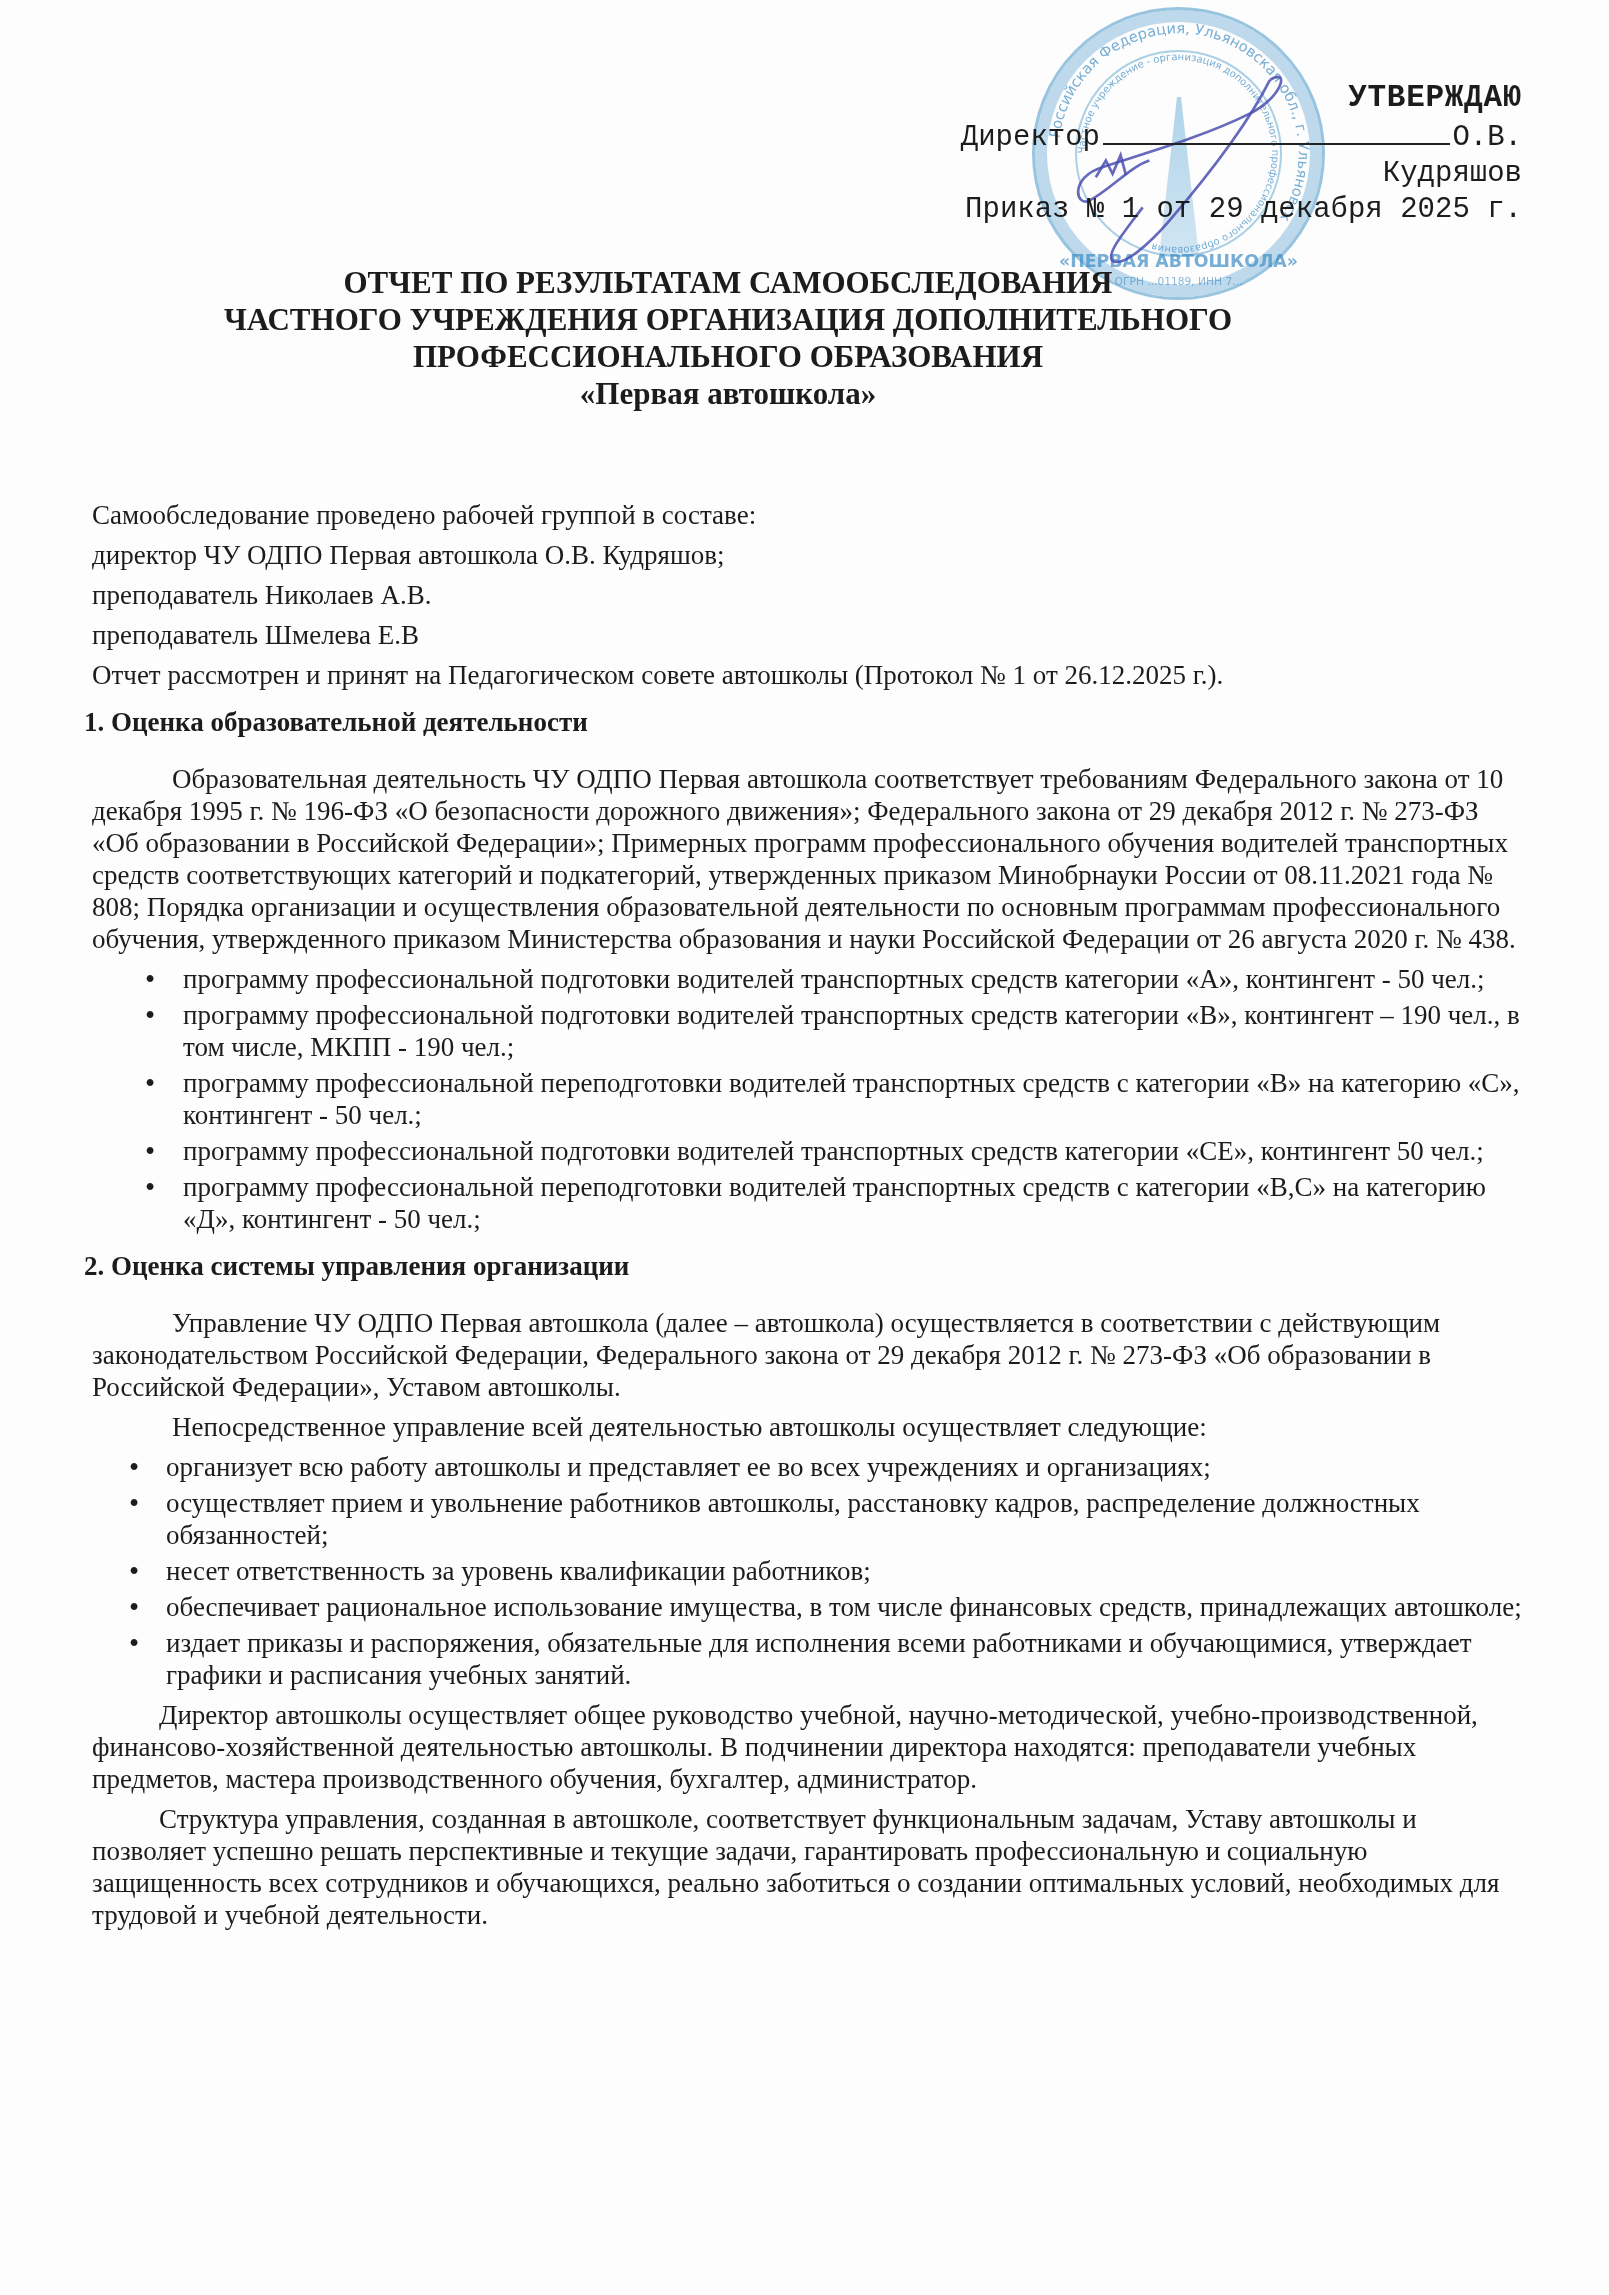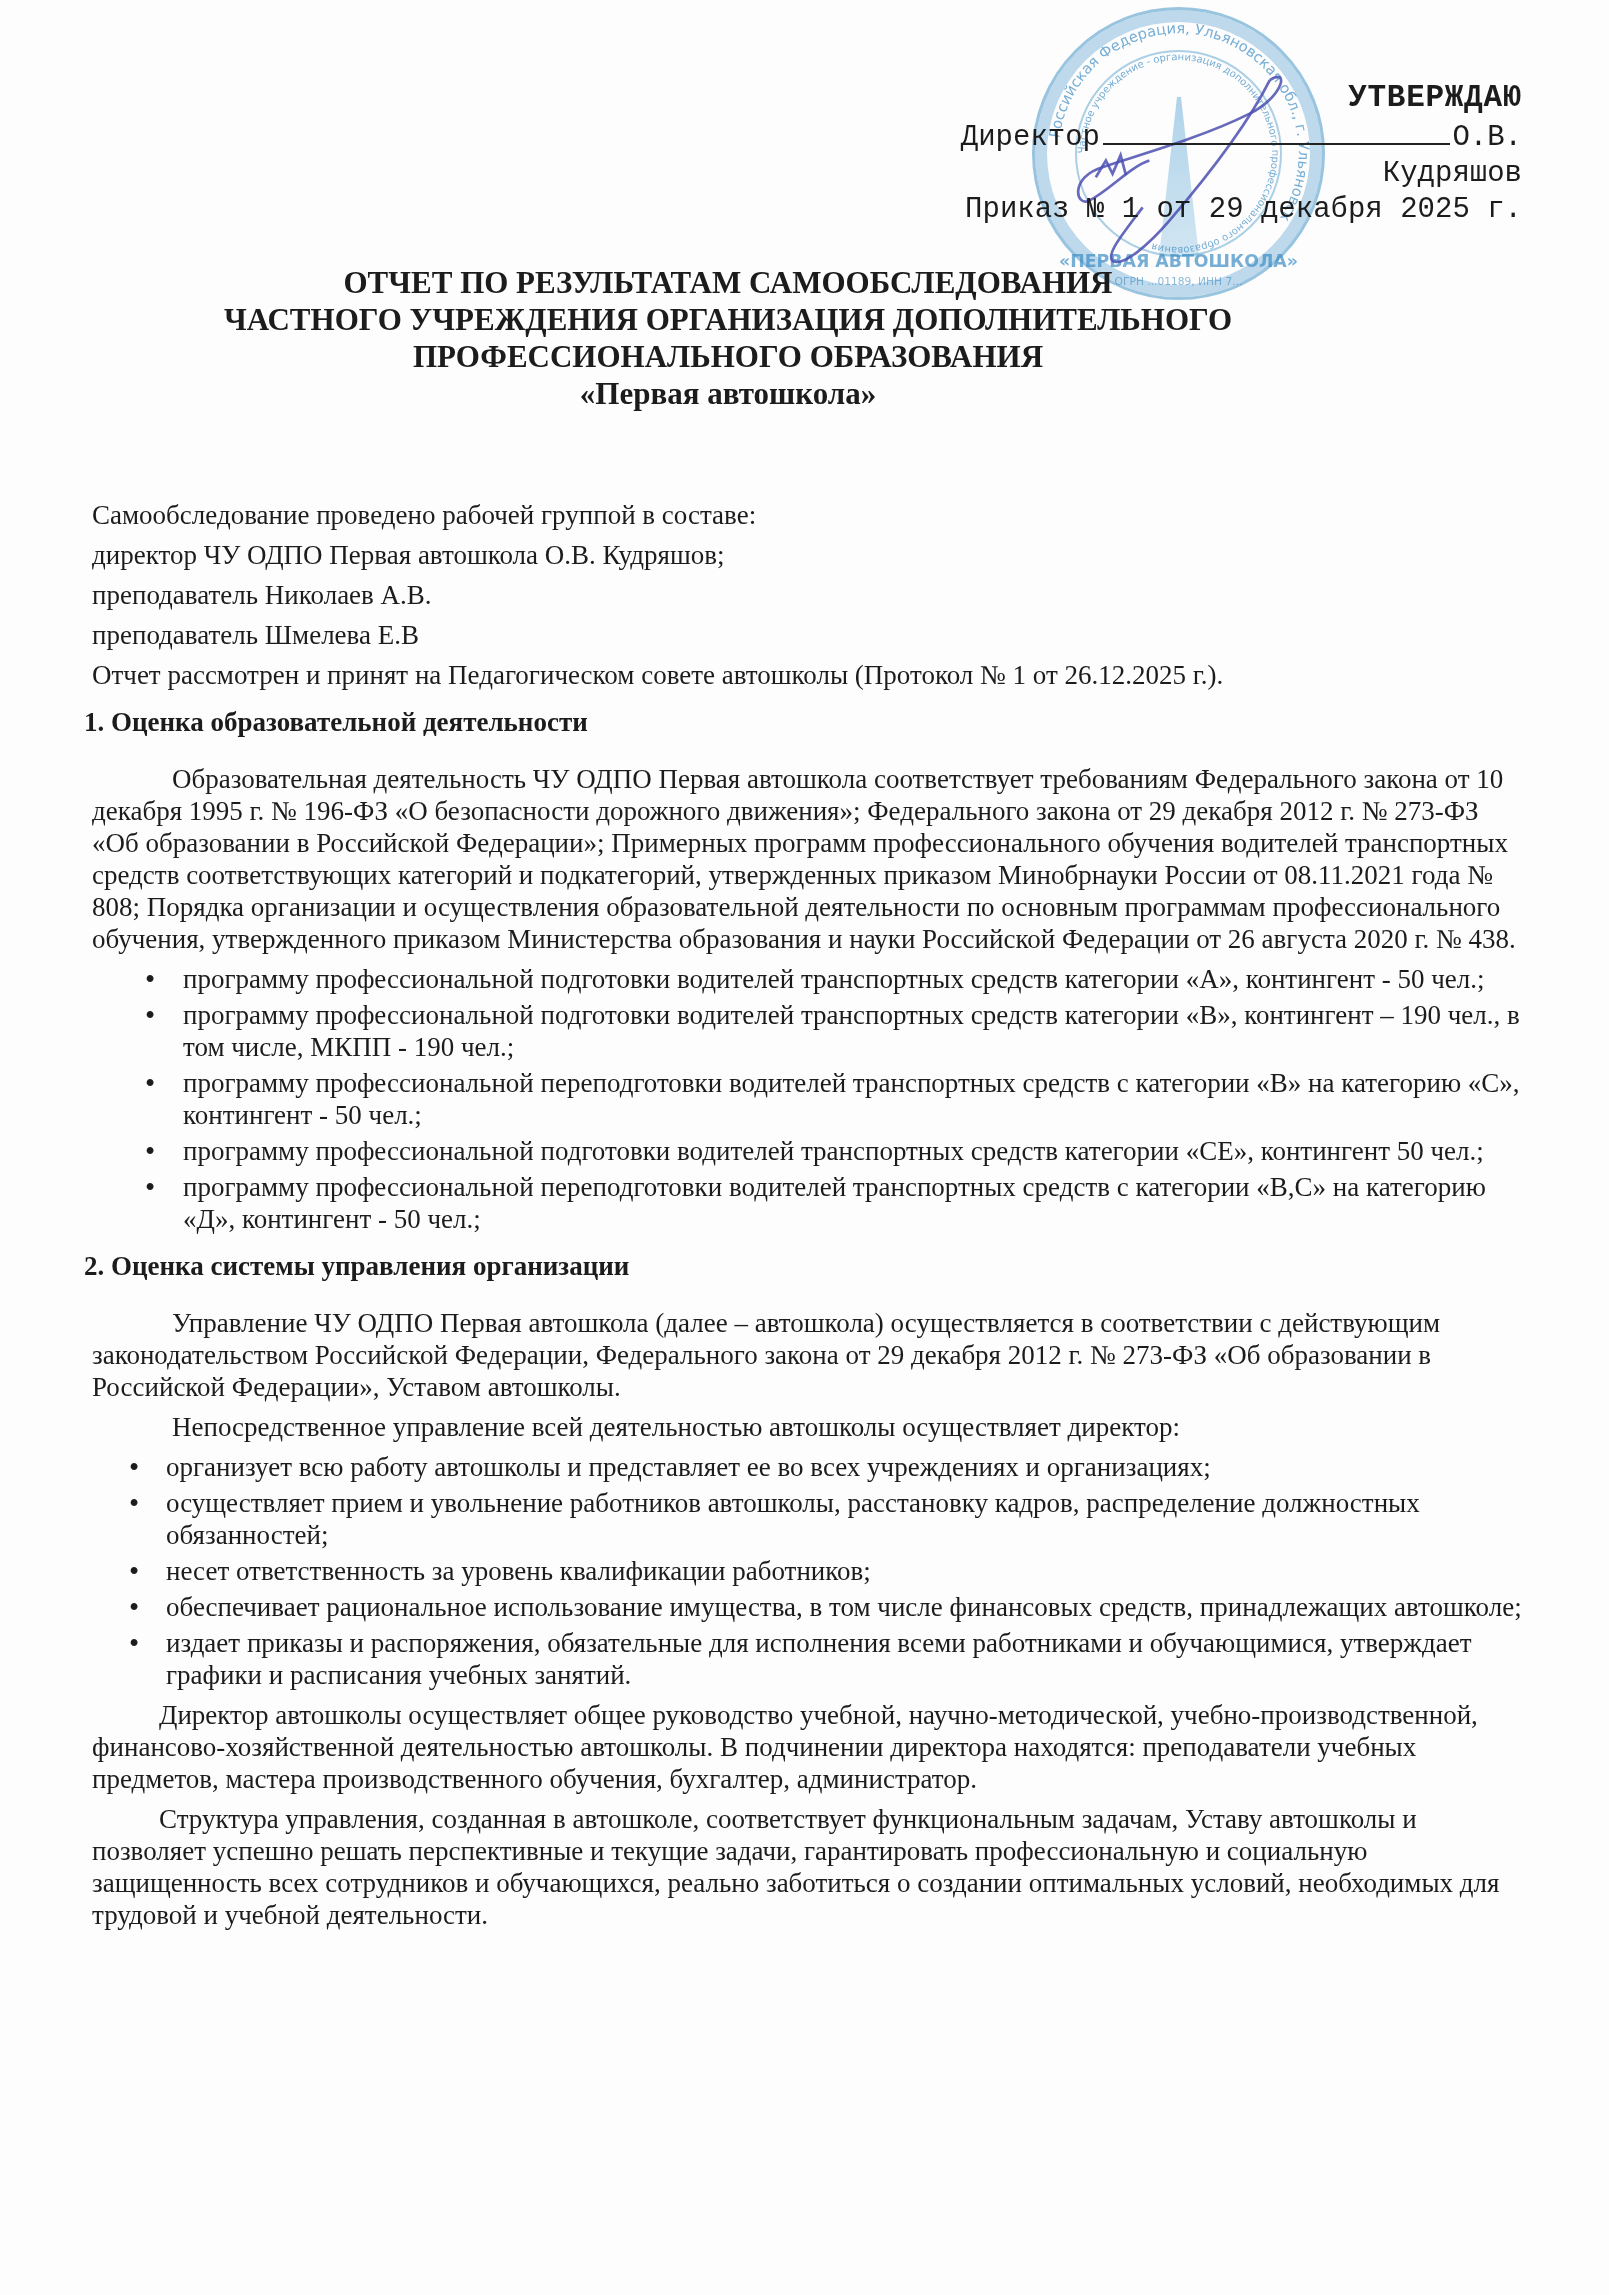--- a/index.html
+++ b/index.html
@@ -100,21 +100,21 @@
     <ul class="bullets">
       <li>программу профессиональной подготовки водителей транспортных средств категории «А», контингент - 50 чел.;</li>
       <li>программу профессиональной подготовки водителей транспортных средств категории «В», контингент – 190 чел., в том числе, МКПП - 190 чел.;</li>
       <li>программу профессиональной переподготовки водителей транспортных средств с категории «В» на категорию «С», контингент - 50 чел.;</li>
       <li>программу профессиональной подготовки водителей транспортных средств категории «СЕ», контингент 50 чел.;</li>
       <li>программу профессиональной переподготовки водителей транспортных средств с категории «В,С» на категорию «Д», контингент - 50 чел.;</li>
     </ul>
 
     <p class="section-h">2. Оценка системы управления организации</p>
     <p class="indent">Управление ЧУ ОДПО Первая автошкола (далее – автошкола) осуществляется в соответствии с действующим законодательством Российской Федерации, Федерального закона от 29 декабря 2012 г. № 273-ФЗ «Об образовании в Российской Федерации», Уставом автошколы.</p>
-    <p class="indent">Непосредственное управление всей деятельностью автошколы осуществляет директор:</p>
+    <p class="indent">Непосредственное управление всей деятельностью автошколы осуществляет следующие:</p>
     <ul class="bullets b2">
       <li>организует всю работу автошколы и представляет ее во всех учреждениях и организациях;</li>
       <li>осуществляет прием и увольнение работников автошколы, расстановку кадров, распределение должностных обязанностей;</li>
       <li>несет ответственность за уровень квалификации работников;</li>
       <li>обеспечивает рациональное использование имущества, в том числе финансовых средств, принадлежащих автошколе;</li>
       <li>издает приказы и распоряжения, обязательные для исполнения всеми работниками и обучающимися, утверждает графики и расписания учебных занятий.</li>
     </ul>
     <p class="indent-sm">Директор автошколы осуществляет общее руководство учебной, научно-методической, учебно-производственной, финансово-хозяйственной деятельностью автошколы. В подчинении директора находятся: преподаватели учебных предметов, мастера производственного обучения, бухгалтер, администратор.</p>
     <p class="indent-sm">Структура управления, созданная в автошколе, соответствует функциональным задачам, Уставу автошколы и позволяет успешно решать перспективные и текущие задачи, гарантировать профессиональную и социальную защищенность всех сотрудников и обучающихся, реально заботиться о создании оптимальных условий, необходимых для трудовой и учебной деятельности.</p>
   </div>

